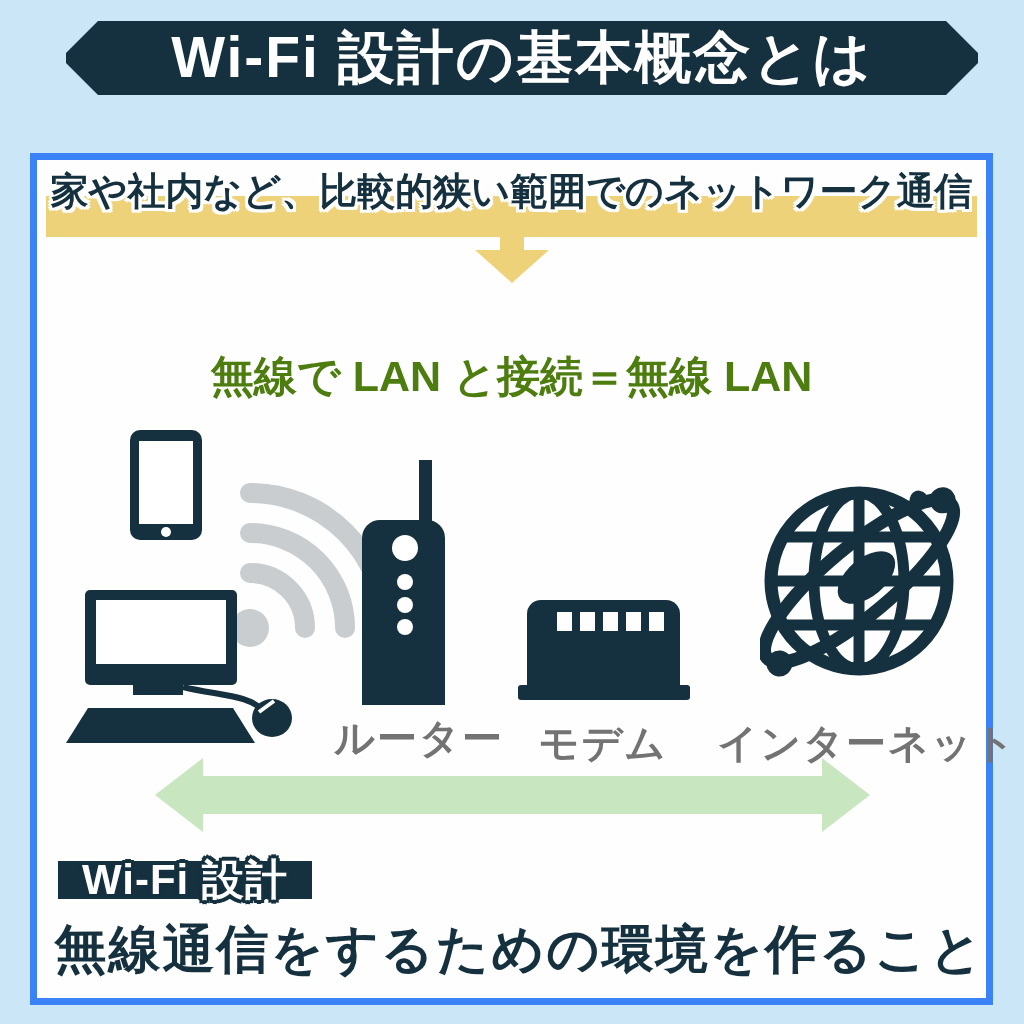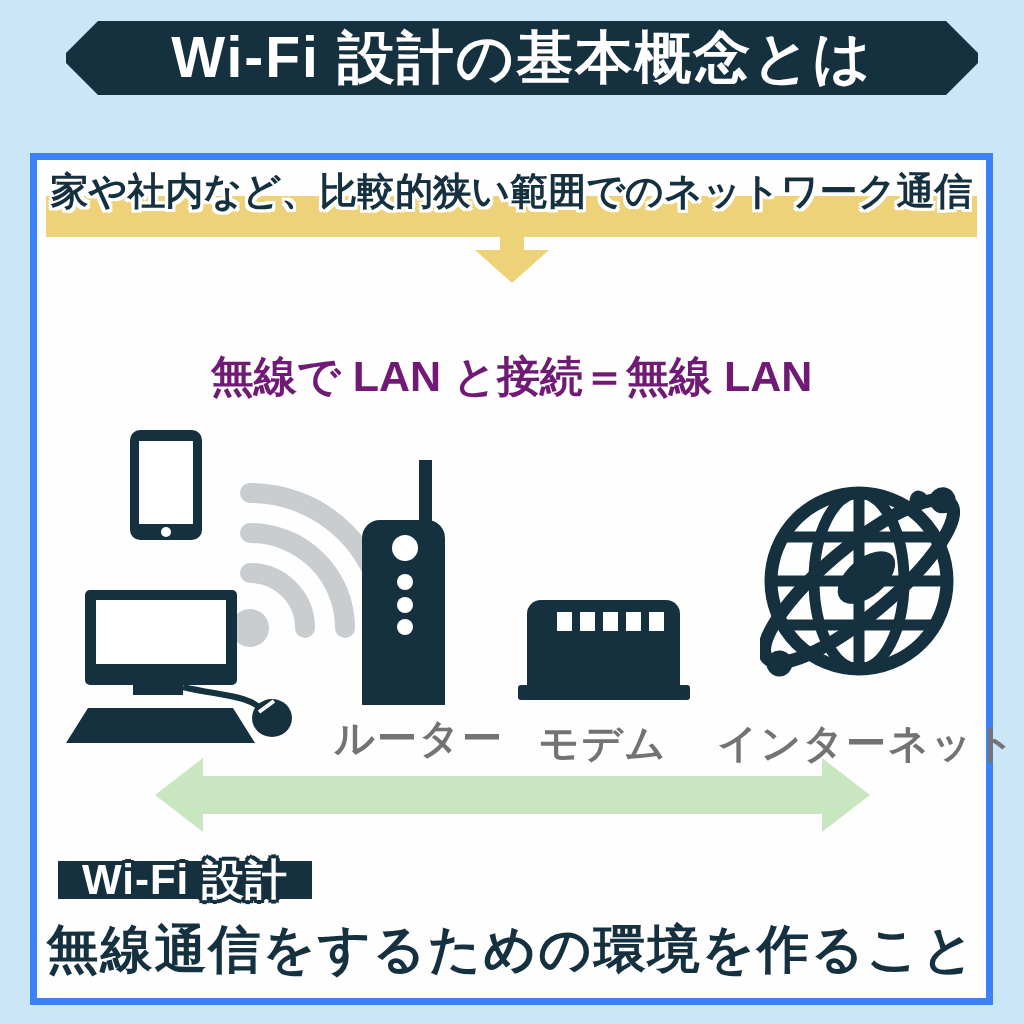--- a/index.html
+++ b/index.html
@@ -48,21 +48,21 @@
     border-left:37px solid transparent; border-right:37px solid transparent;
     border-top:33px solid #eed27a;
   }
 
   .lan-term {
     position:absolute; top:106px; width:100%; text-align:center;
     color:#d32a20; font-size:70px; font-weight:900; letter-spacing:1px;
   }
   .equation {
     position:absolute; top:188px; width:100%; text-align:center;
-    color:#701a75; font-size:43px; font-weight:900; white-space:nowrap;
+    color:#4d7c0f; font-size:43px; font-weight:900; white-space:nowrap;
   }
 
   
   .device-svg  { position:absolute; left:25px;  top:268px; }
   .router-svg  { position:absolute; left:320px; top:300px; }
   .modem-svg   { position:absolute; left:481px; top:440px; }
   .globe-svg   { position:absolute; left:723px; top:305px; }
 
   .icon-label {
     position:absolute; transform:translateX(-50%);
@@ -93,21 +93,21 @@
   }
   .badge-text {
     display:inline-block; transform:translateY(-9px);
     color:#ffffff; font-size:42px; font-weight:900; white-space:nowrap; letter-spacing:1px;
     text-shadow:
       -3px -3px 0 #15303e, 3px -3px 0 #15303e, -3px 3px 0 #15303e, 3px 3px 0 #15303e,
       0 -4px 0 #15303e, 0 4px 0 #15303e, -4px 0 0 #15303e, 4px 0 0 #15303e;
   }
   .definition {
     position:absolute; top:755px; width:100%; text-align:center;
-    color:#15303e; font-size:52px; font-weight:900; letter-spacing:2px; white-space:nowrap;
+    color:#15303e; font-size:52px; font-weight:900; letter-spacing:2px; white-space:nowrap;margin-left:8px;
   }
 </style>
 </head>
 <body>
 
 <div class="banner">
   <div class="banner-title">Wi-Fi 設計の基本概念とは</div>
 </div>
 
 <div class="card">

